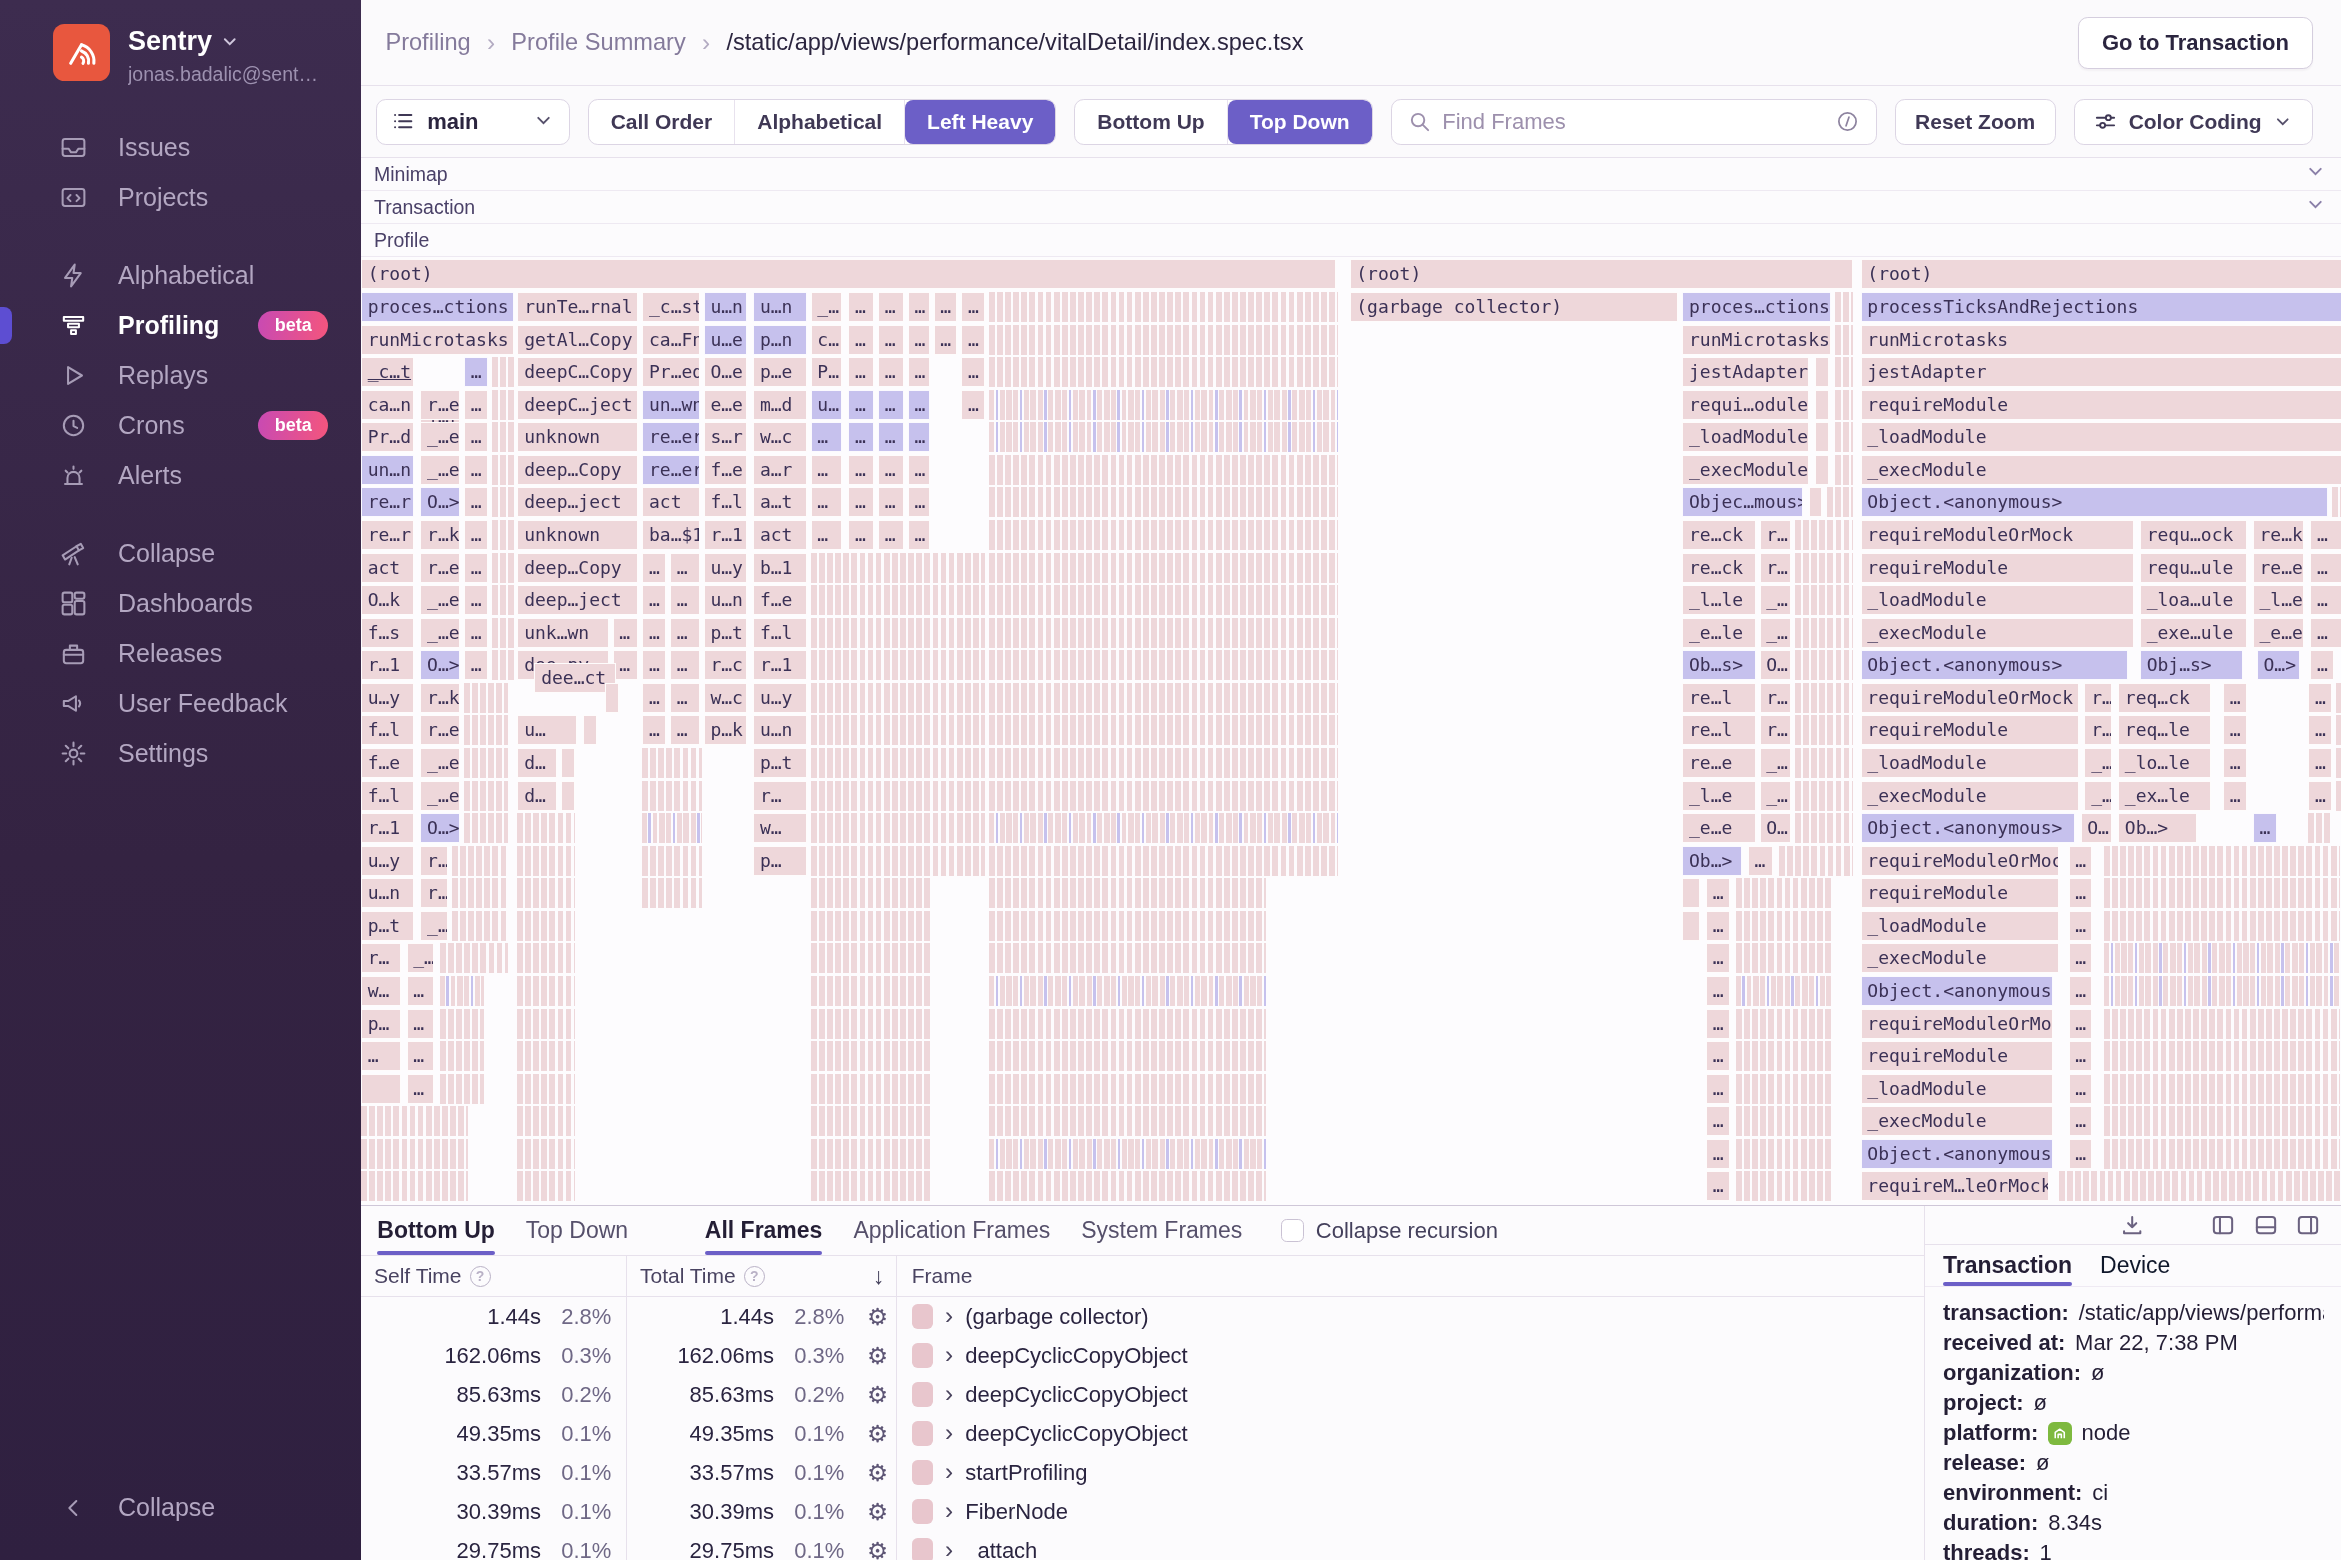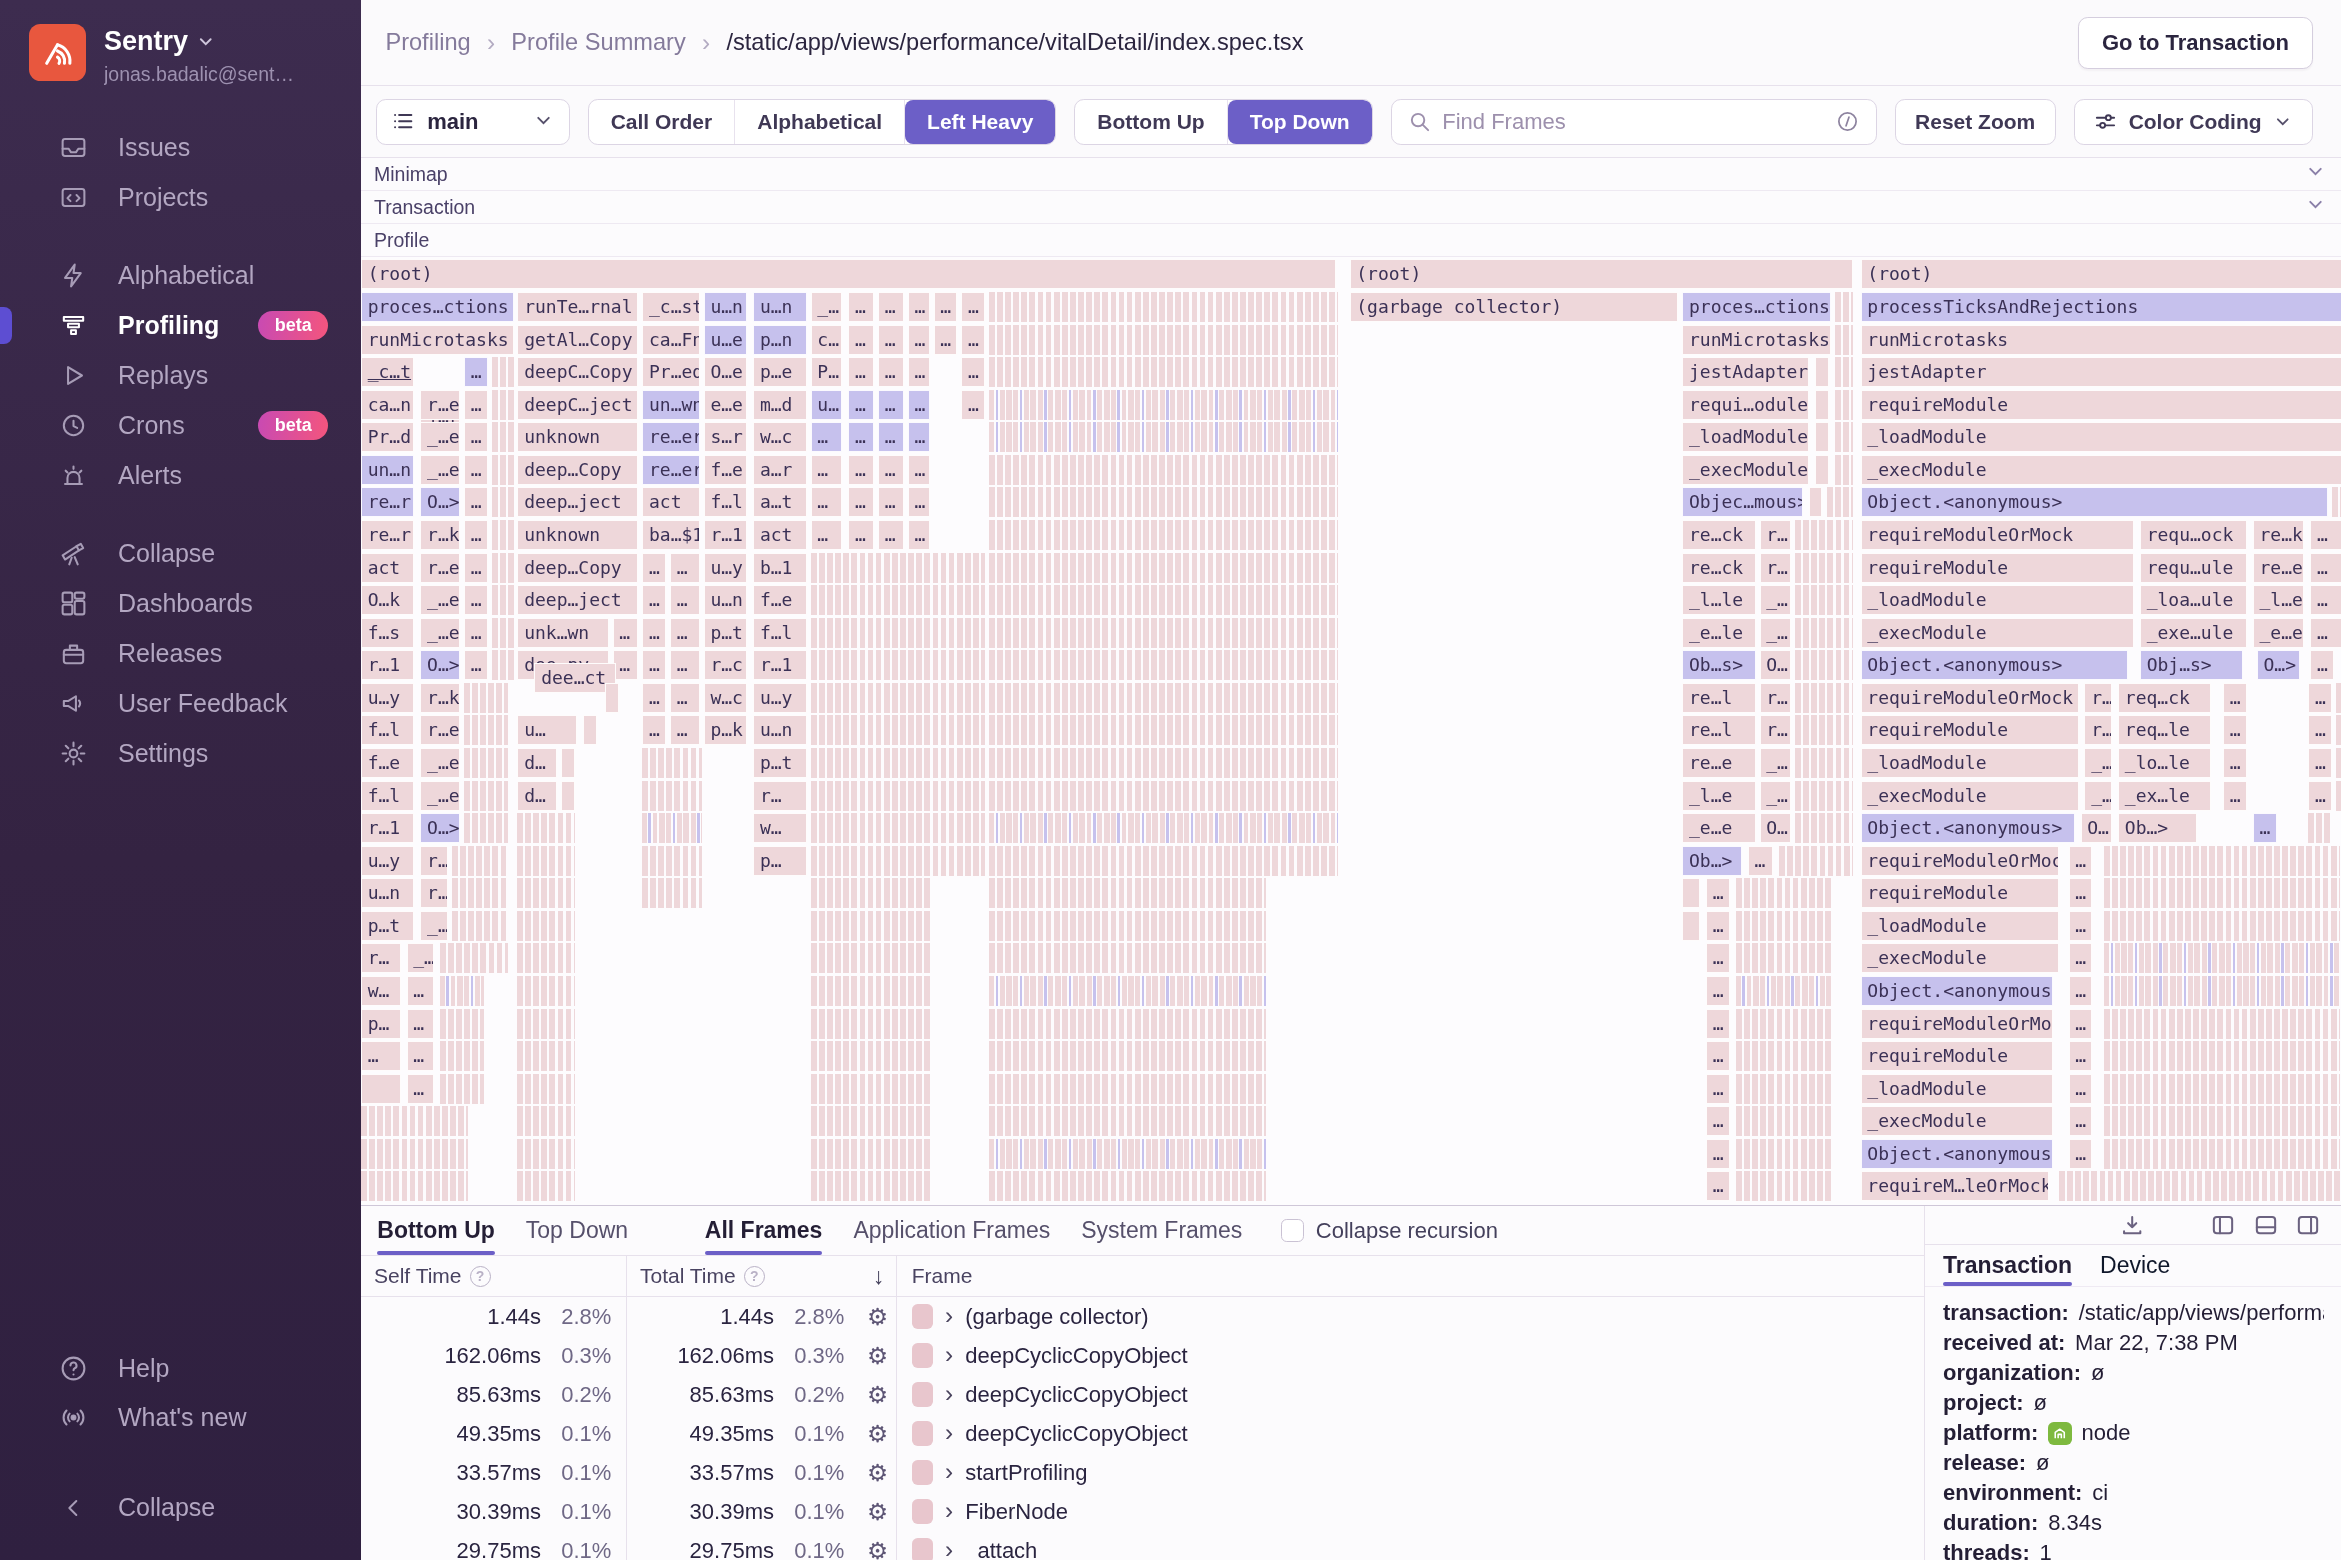--- a/index.html
+++ b/index.html
@@ -3,21 +3,21 @@
 <meta charset="utf-8">
 <style>
   * { margin:0; padding:0; box-sizing:border-box; }
   html,body { width:2342px; height:1560px; overflow:hidden; background:#fbfafc;
     font-family:"Liberation Sans", sans-serif; }
   #app { width:2342px; height:1560px; display:flex; }
 
   
   .sidebar { width:361px; flex:none; background:linear-gradient(180deg,#3d2c4f 0%,#342342 55%,#2f2040 100%);
     color:#b3a7c2; display:flex; flex-direction:column; position:relative; }
-  .org-row { display:flex; align-items:flex-start; gap:18px; padding:24.4px 0 0 29px; }
+  .org-row { display:flex; align-items:flex-start; gap:18px; padding:24.4px 0 0 29px;margin-left:24px; }
   .logo { width:57px; height:57px; border-radius:11.4px; background:#e8573e; flex:none;
     display:flex; align-items:center; justify-content:center; }
   .org-meta { padding-top:1.6px; min-width:0; }
   .org-name-row { display:flex; align-items:center; gap:8.1px; color:#fff; font-size:27px; font-weight:bold; }
   .org-email { color:#9d91b0; font-size:19.5px; margin-top:6.5px; white-space:nowrap; overflow:hidden; }
   nav { margin-top:36px; display:flex; flex-direction:column; }
   .nav-item { position:relative; display:flex; align-items:center; gap:28px; height:50px; padding-left:57px;
     font-size:25px; color:#b3a7c2; cursor:pointer; }
   .nav-item.gap { margin-top:28px; }
   .nav-item.active { color:#fff; font-weight:bold; }
@@ -246,41 +246,20 @@
           <span class="nicon">
             <svg width="29" height="29" viewBox="0 0 24 24">
               <circle cx="12" cy="12" r="3.2"></circle>
               <path d="M12 3v3M12 18v3M3 12h3M18 12h3M5.6 5.6l2.1 2.1M16.3 16.3l2.1 2.1M18.4 5.6l-2.1 2.1M7.7 16.3l-2.1 2.1"></path>
             </svg>
           </span>
           <span>Settings</span>
         </div>
       </nav>
     <div class="nav-bottom">
-      <div id="navBottom">
-          <div class="nav-item">
-            <span class="nicon">
-              <svg width="29" height="29" viewBox="0 0 24 24">
-                <circle cx="12" cy="12" r="9"></circle>
-                <path d="M9.5 9.5a2.5 2.5 0 1 1 3.5 2.3c-.8.35-1 .9-1 1.7"></path>
-                <path d="M12 17h.01"></path>
-              </svg>
-            </span>
-            <span>Help</span>
-          </div>
-          <div class="nav-item">
-            <span class="nicon">
-              <svg width="29" height="29" viewBox="0 0 24 24">
-                <circle cx="12" cy="12" r="1.6" fill="currentColor"></circle>
-                <path d="M8.8 8.8a4.5 4.5 0 0 0 0 6.4M15.2 8.8a4.5 4.5 0 0 1 0 6.4M6.2 6.2a8.2 8.2 0 0 0 0 11.6M17.8 6.2a8.2 8.2 0 0 1 0 11.6"></path>
-              </svg>
-            </span>
-            <span>What's new</span>
-          </div>
-        </div>
       <div class="nav-item collapse-item">
         <span class="nicon">
           <svg width="28" height="28" viewBox="0 0 24 24">
               <path d="M14 6l-6 6 6 6"></path>
             </svg>
         </span>
         <span>Collapse</span>
       </div>
     </div>
   </aside>

